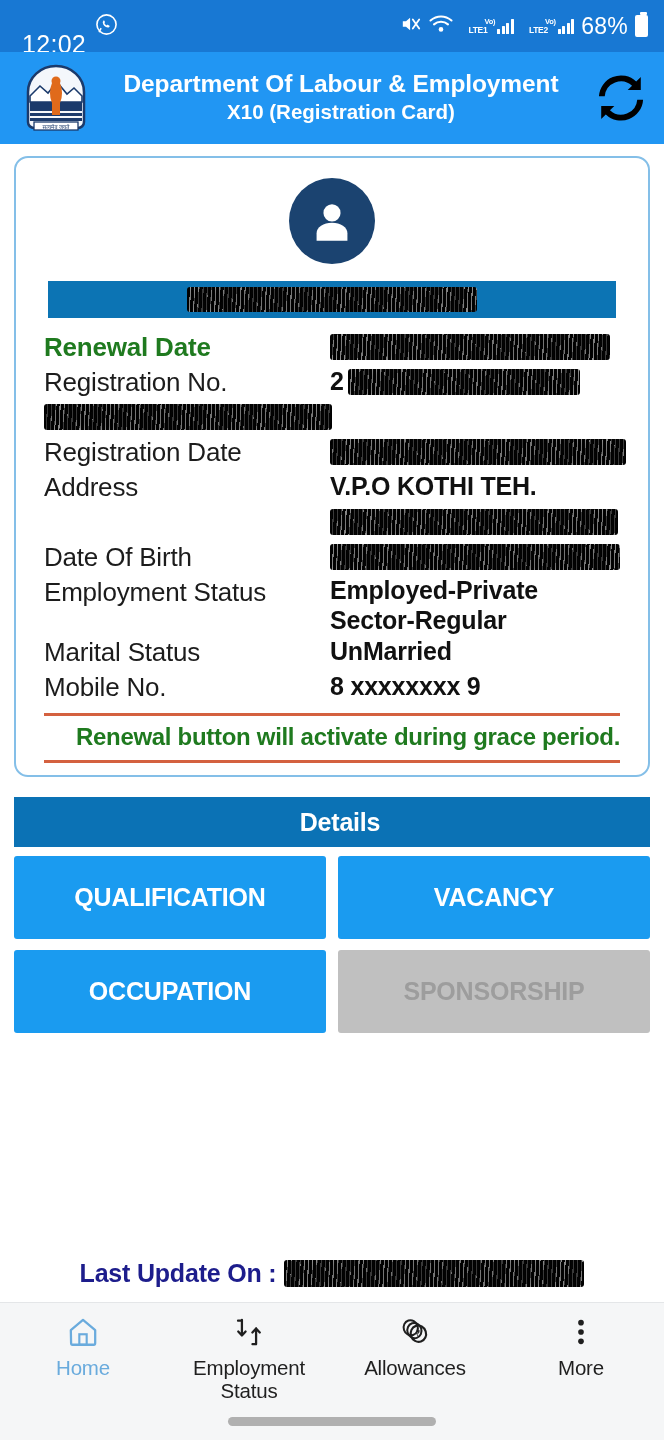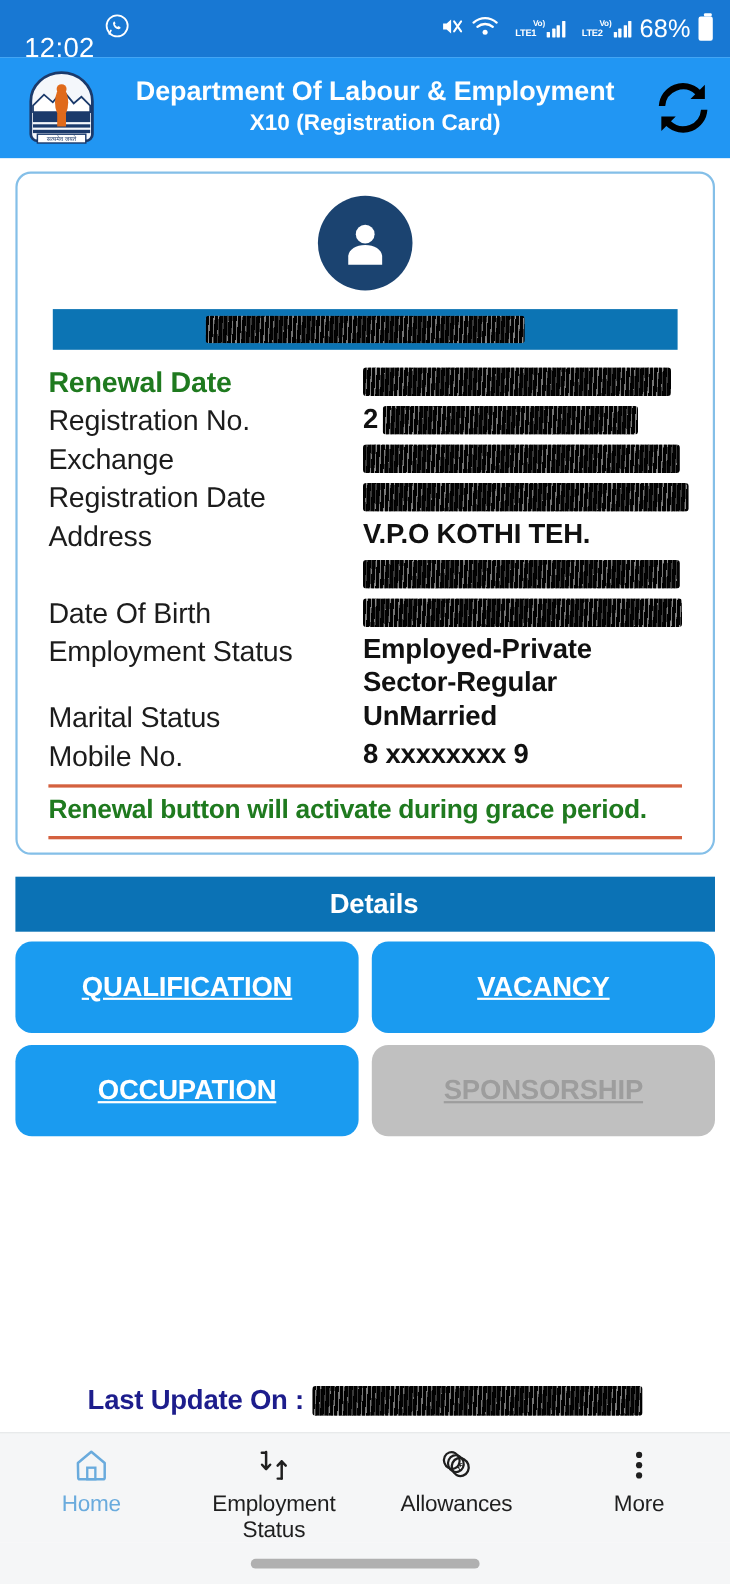--- a/index.html
+++ b/index.html
@@ -194,21 +194,21 @@
   .notice-wrap {
     margin: 8px 28px 0 28px;
     border-top: 3px solid #d4613f;
     border-bottom: 3px solid #d4613f;
     padding: 7px 0 9px 0;
   }
   .notice-text {
     font-size: 24px;
     font-weight: 700;
     color: #1f7a1f;
-    text-align: left;
+    text-align: right;
     letter-spacing: -0.3px;
     white-space: nowrap;
   }
 
   
   .details-bar {
     margin: 20px 14px 0 14px;
     background: #0b72b5;
     height: 50px;
     display: flex; align-items: center; justify-content: center;
@@ -223,28 +223,28 @@
     margin: 9px 14px 0 14px;
     display: grid;
     grid-template-columns: 1fr 1fr;
     gap: 11px 12px;
     flex: 0 0 auto;
   }
   .grid-btn {
     height: 83px;
     background: #1a9bf0;
     border: none;
-    border-radius: 15px;
+    border-radius: 3px;
     color: #ffffff;
     font-family: "Liberation Sans", sans-serif;
     font-size: 25px;
     font-weight: 700;
     letter-spacing: -0.2px;
     cursor: pointer;
-    display: flex; align-items: center; justify-content: center; text-decoration: underline;
+    display: flex; align-items: center; justify-content: center;
   }
   .grid-btn.disabled {
     background: #c0c0c0;
     color: #9d9d9d;
     cursor: default;
   }
 
   .spacer { flex: 1 1 auto; }
 
   .last-update {
@@ -413,21 +413,20 @@
             </div>
           </div>
           <div class="f-row">
             <div class="f-label">Registration No.</div>
             <div class="f-value">
               <span>2</span>
               <span class="redact" style="width: 232px; height: 26px; margin-left: 4px;"></span>
             </div>
           </div>
           <div class="f-row">
-            <div class="f-label">Exchange</div>
             <div class="f-value">
               <span class="redact" style="width: 288px; height: 26px;"></span>
             </div>
           </div>
           <div class="f-row">
             <div class="f-label">Registration Date</div>
             <div class="f-value">
               <span class="redact" style="width: 296px; height: 26px;"></span>
             </div>
           </div>

